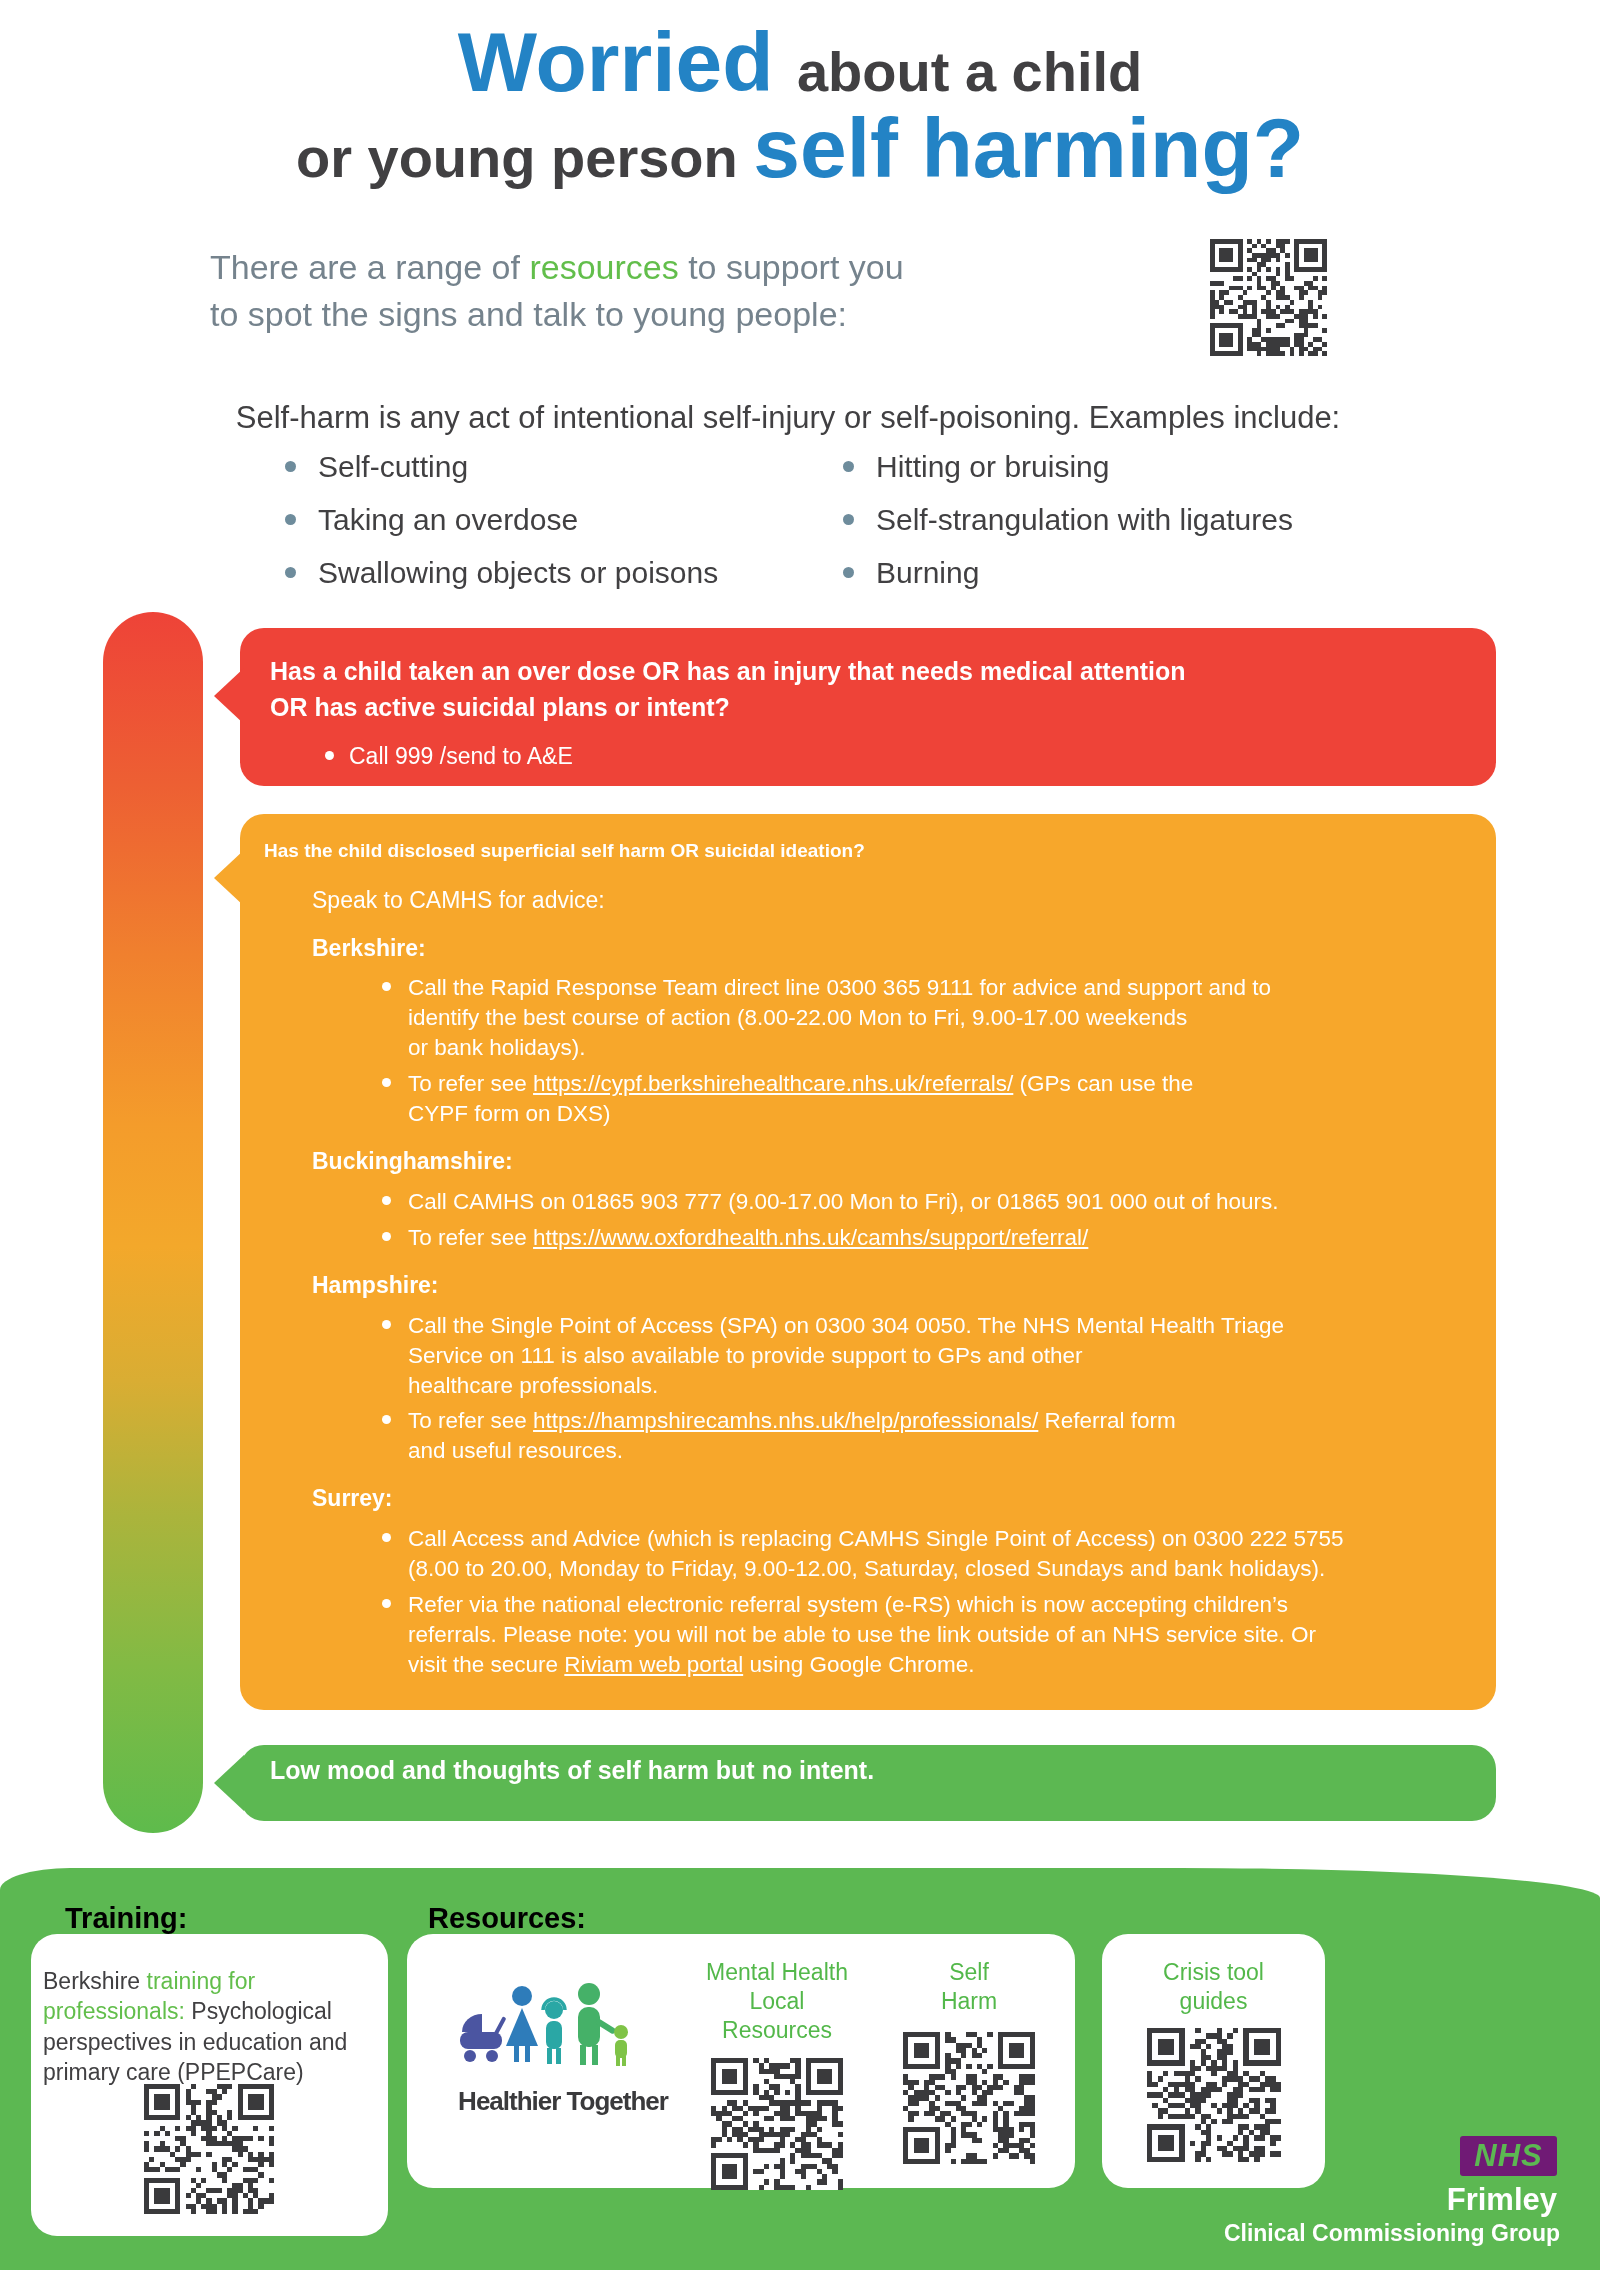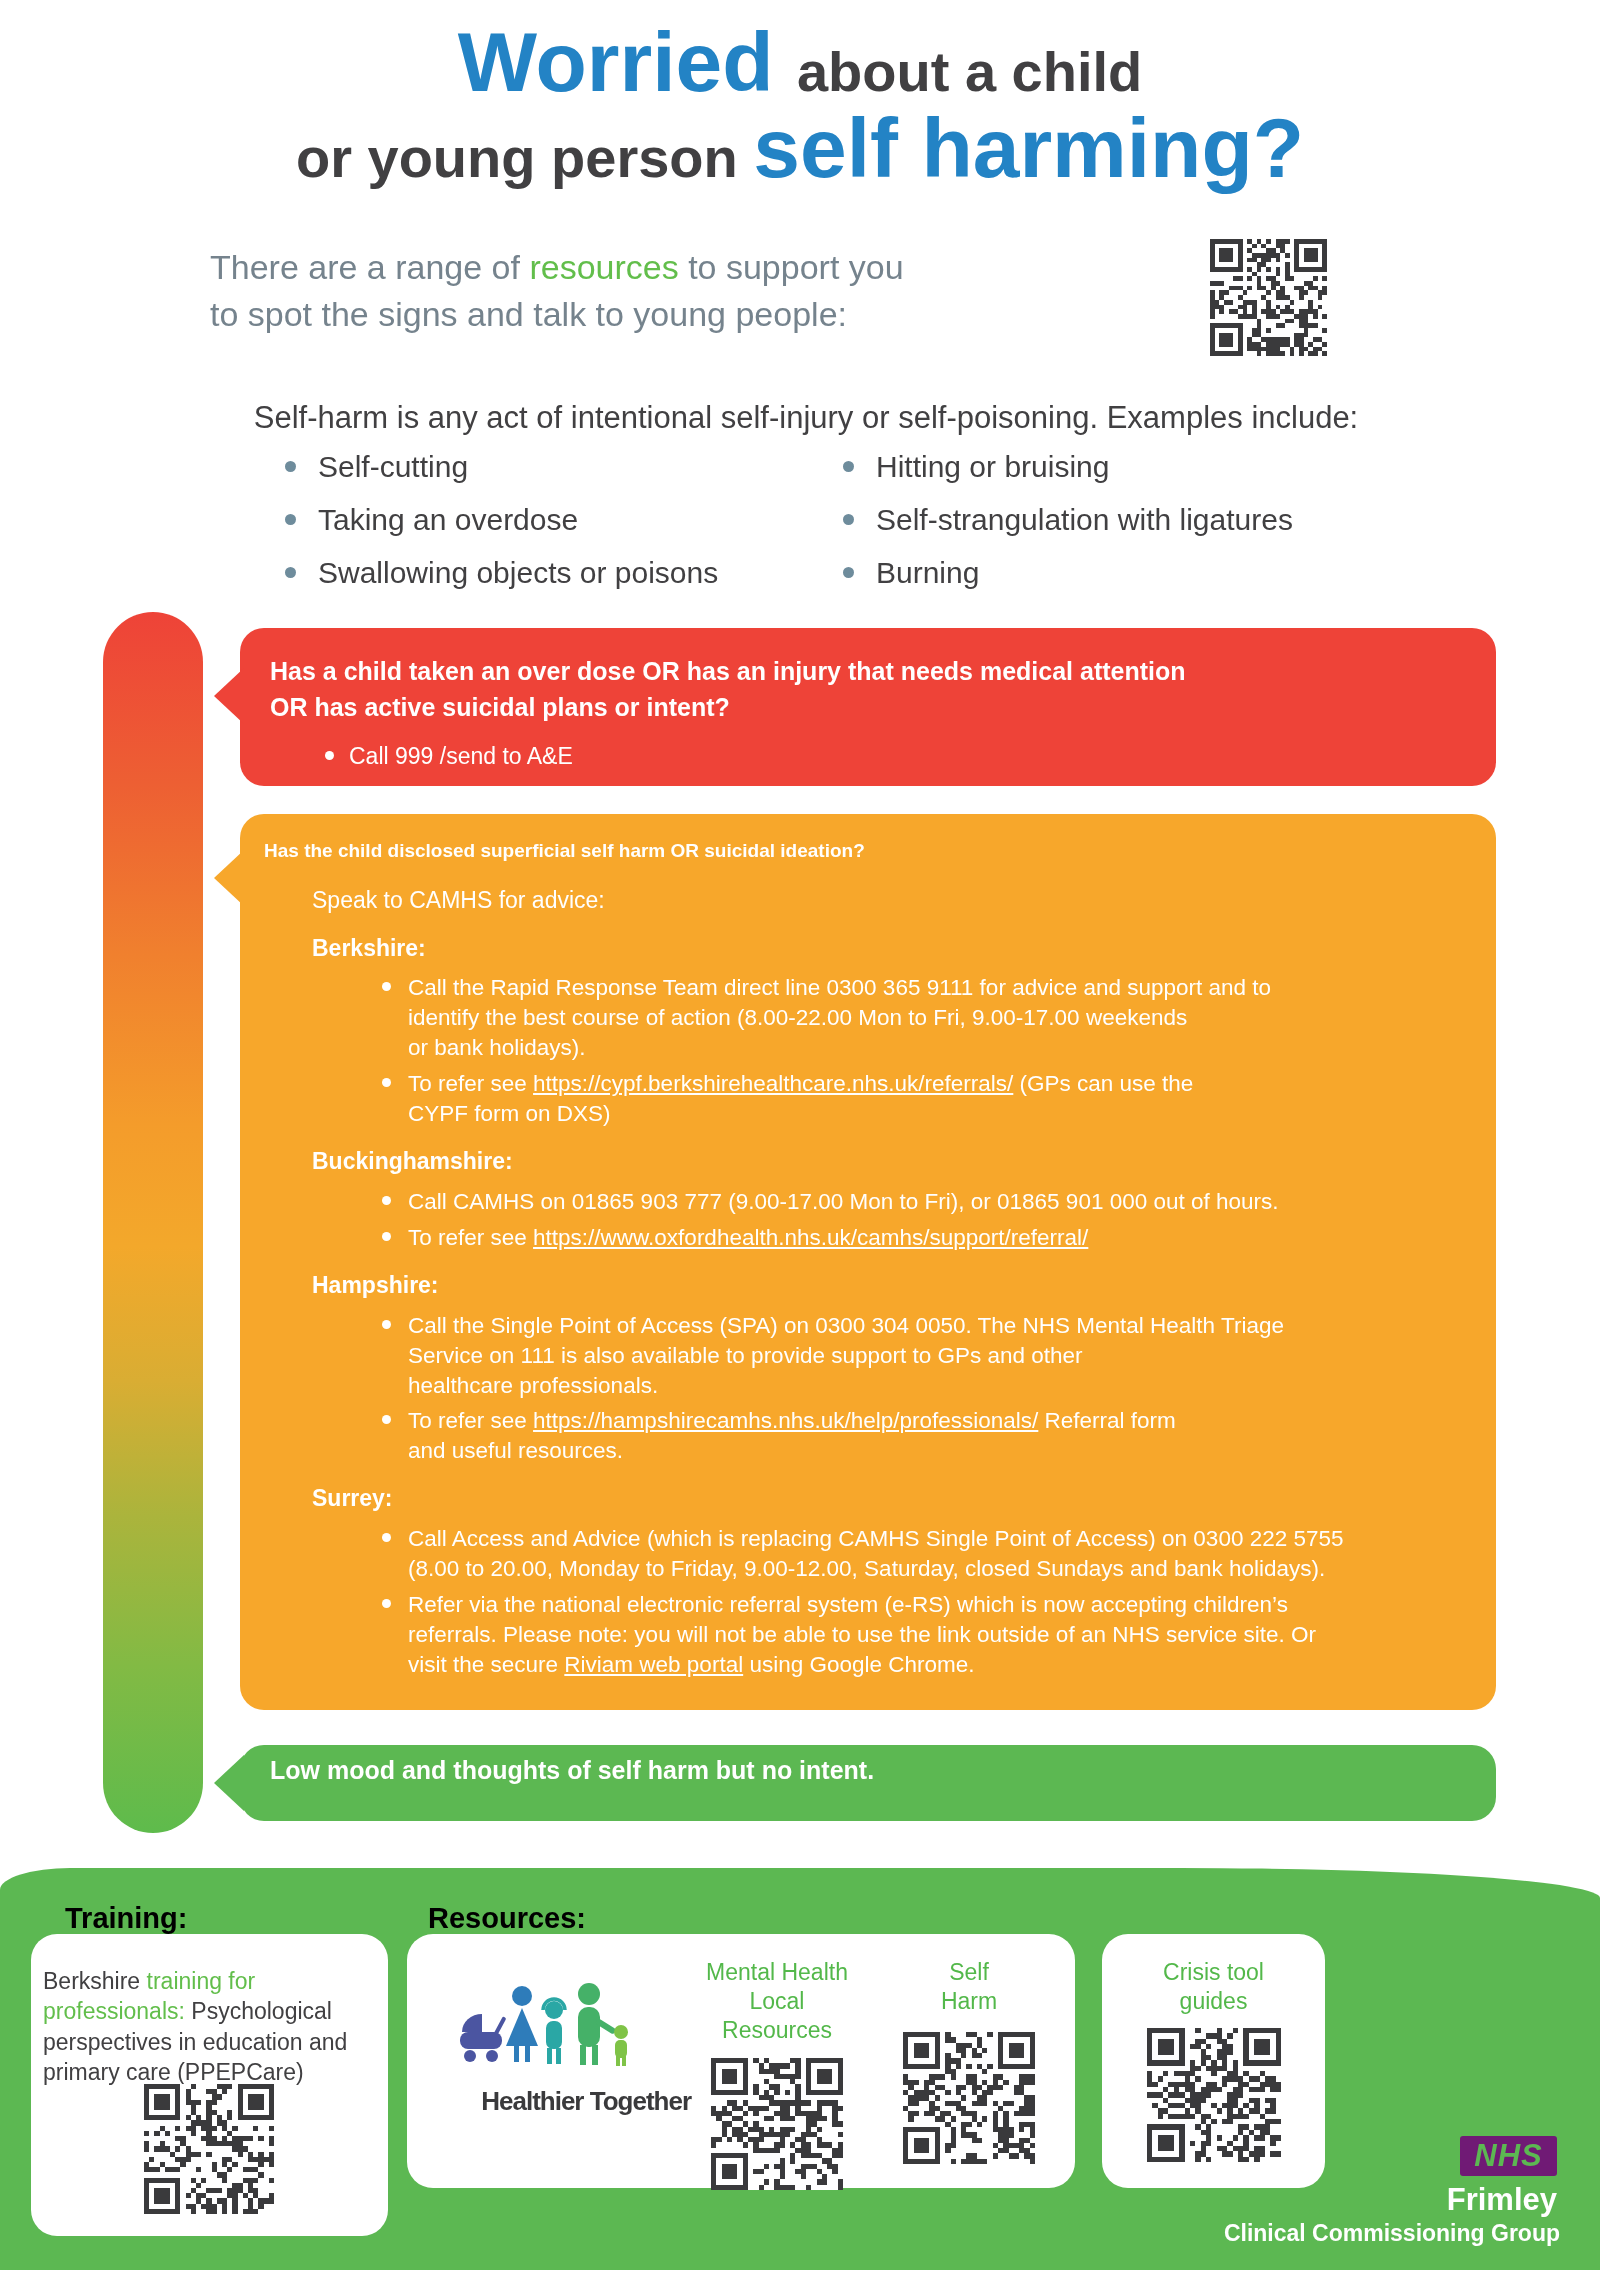--- a/index.html
+++ b/index.html
@@ -16,21 +16,21 @@
   
   .subtitle{position:absolute;left:210px;top:244px;width:1000px;
             font-size:34px;line-height:1.38;color:var(--text-slate);font-weight:400}
   .subtitle .seg-g{color:var(--accent-green)}
 
   .qr{display:block}
   .qr svg{display:block;width:100%;height:100%}
   .top-qr{position:absolute;left:1210px;top:239px;width:117px;height:117px}
 
   
-  .definition{position:absolute;left:36px;top:400px;width:1540px;text-align:center;font-size:31px}
+  .definition{position:absolute;left:18px;top:400px;width:1540px;text-align:center;font-size:31px}
   .examples{position:absolute;left:285px;top:452px;width:1240px;height:190px}
   .excol{position:absolute;top:0;list-style:none}
   .excol1{left:0}.excol2{left:558px}
   .excol li{position:relative;padding-left:33px;margin-bottom:23px;font-size:30px;line-height:1}
   .exdot{position:absolute;left:0;top:9px;width:11px;height:11px;border-radius:50%;background:#6E8C9C}
 
   
   .grad-bar{position:absolute;left:103px;top:612px;width:100px;height:1221px;border-radius:52px;
     background:linear-gradient(180deg,#EE4338 0%,#ED5F33 14%,#F0802E 28%,#F49C2B 42%,#F3A82B 52%,
                #D9AD33 63%,#ABB43C 74%,#83BA44 86%,#5EBB4C 100%)}
@@ -67,21 +67,21 @@
   .f-label{position:absolute;top:34px;color:#000000;font-weight:700;font-size:29px}
   .f-label-training{left:65px}
   .f-label-resources{left:428px}
   .card{position:absolute;background:#fff;border-radius:26px}
   .card1{left:31px;top:66px;width:357px;height:302px}
   .card1-text{margin:32px 12px 0;text-align:left;font-size:23px;line-height:1.32;color:var(--text-dark)}
   .card1-text .seg-g{color:var(--accent-green)}
   .card1 .qr{position:absolute;left:113px;top:150px;width:130px;height:130px}
 
   .card2{left:407px;top:66px;width:668px;height:254px}
-  .ht-logo{position:absolute;left:28px;top:46px;width:256px;text-align:right}
+  .ht-logo{position:absolute;left:28px;top:46px;width:256px;text-align:center}
   .ht-logo svg{display:block;margin:0 auto}
   .ht-text{font-size:26px;font-weight:700;color:#3A3A3C;letter-spacing:-1px;margin-top:2px}
   .rc-item{position:absolute;top:24px;width:150px;text-align:center}
   .rc-item1{left:295px}.rc-item2{left:487px}
   .rc-label{font-size:23px;line-height:1.25;color:var(--card-green);min-height:60px}
   .rc-item .qr{width:132px;height:132px;margin:14px auto 0}
 
   .card3{left:1102px;top:66px;width:223px;height:254px}
   .card3-label{margin-top:24px;text-align:center;font-size:23px;line-height:1.25;color:var(--card-green)}
   .card3 .qr{width:134px;height:134px;margin:12px auto 0}

